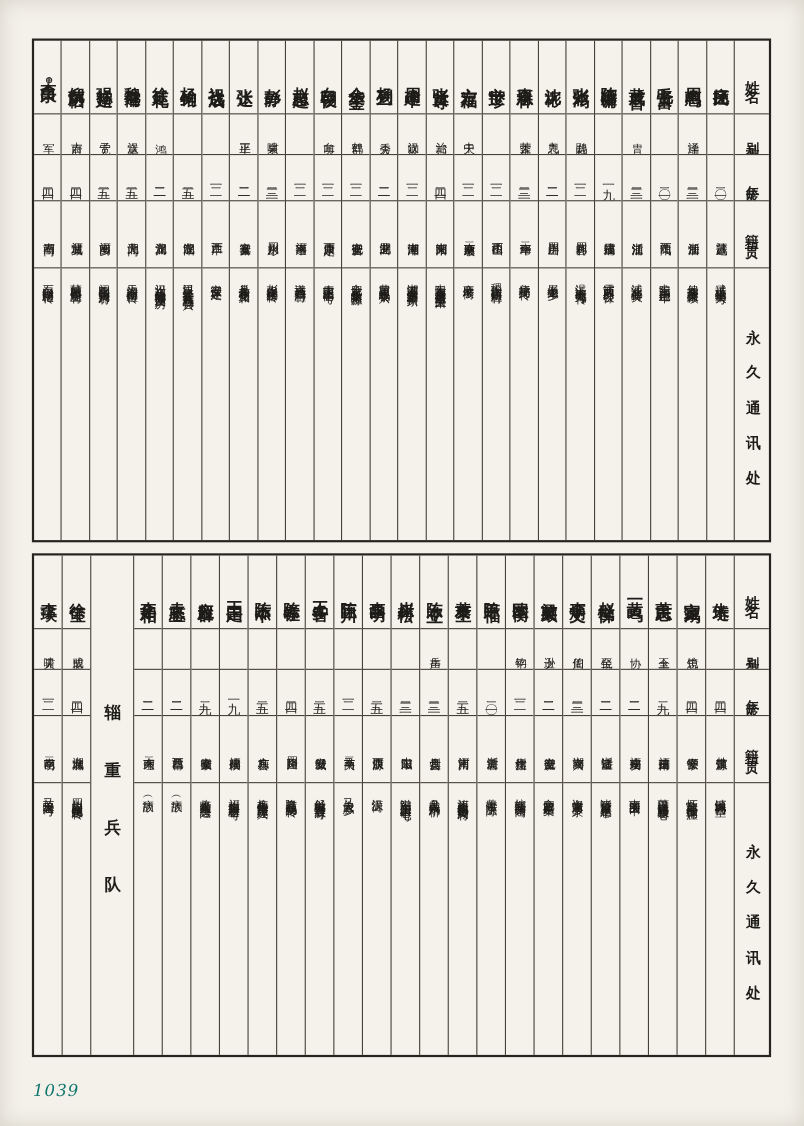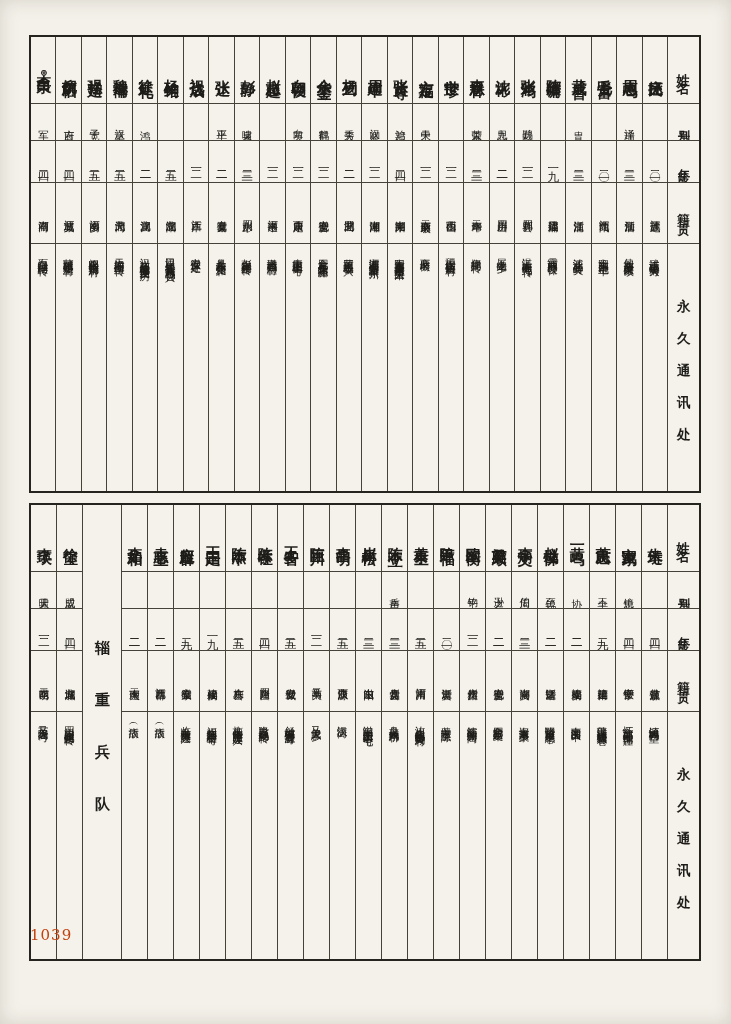--- a/index.html
+++ b/index.html
@@ -44,23 +44,24 @@
   .header-col .vtext{font-weight:bold;}
   .header-col .name-cell .vtext{font-size:13.5px;letter-spacing:8px;}
   .header-col .alias-cell .vtext{font-size:12px;letter-spacing:2px;}
   .header-col .age-cell .vtext{font-size:12px;letter-spacing:4px;}
   .header-col .place-cell .vtext{font-size:12.5px;letter-spacing:10px;}
   .header-col .addr-cell{align-items:center;padding-top:0;}
   .header-col .addr-cell .vtext{font-size:13.5px;letter-spacing:32px;}
   .section-col .vtext{font-size:15px;font-weight:bold;letter-spacing:52px;line-height:1;}
   .name-mark{font-size:9px;letter-spacing:0;}
   #page-number{
-    position:absolute;left:30px;top:926px;
-    font-size:15px;letter-spacing:1px;color:#c2410c;
+    position:absolute;left:30px;top:982px;
+    font-size:15px;letter-spacing:1px;color:#0f766e;
     font-family:"DejaVu Serif","Liberation Serif",serif;
+    font-style:italic;
   }
 </style>
 </head>
 <body>
 
 <div class="page-edge"></div>
 
 <div id="table-0" class="roster-table">
     <div class="col header-col">
       <div class="cell name-cell">

